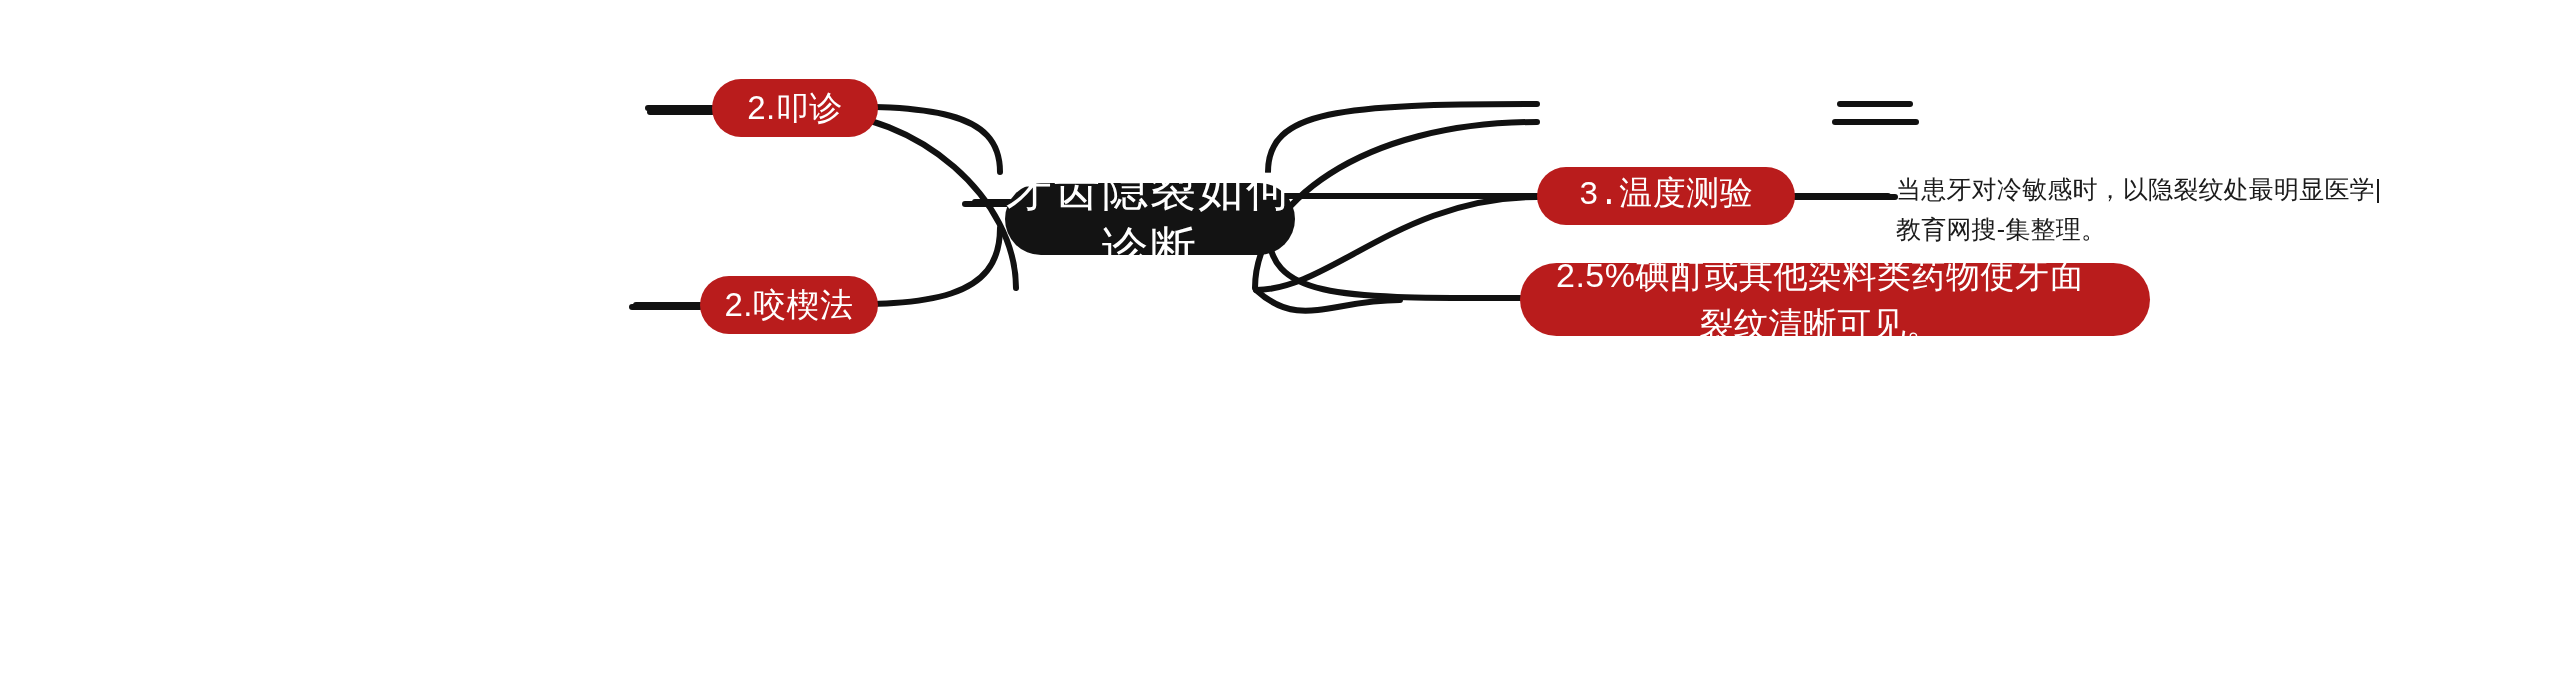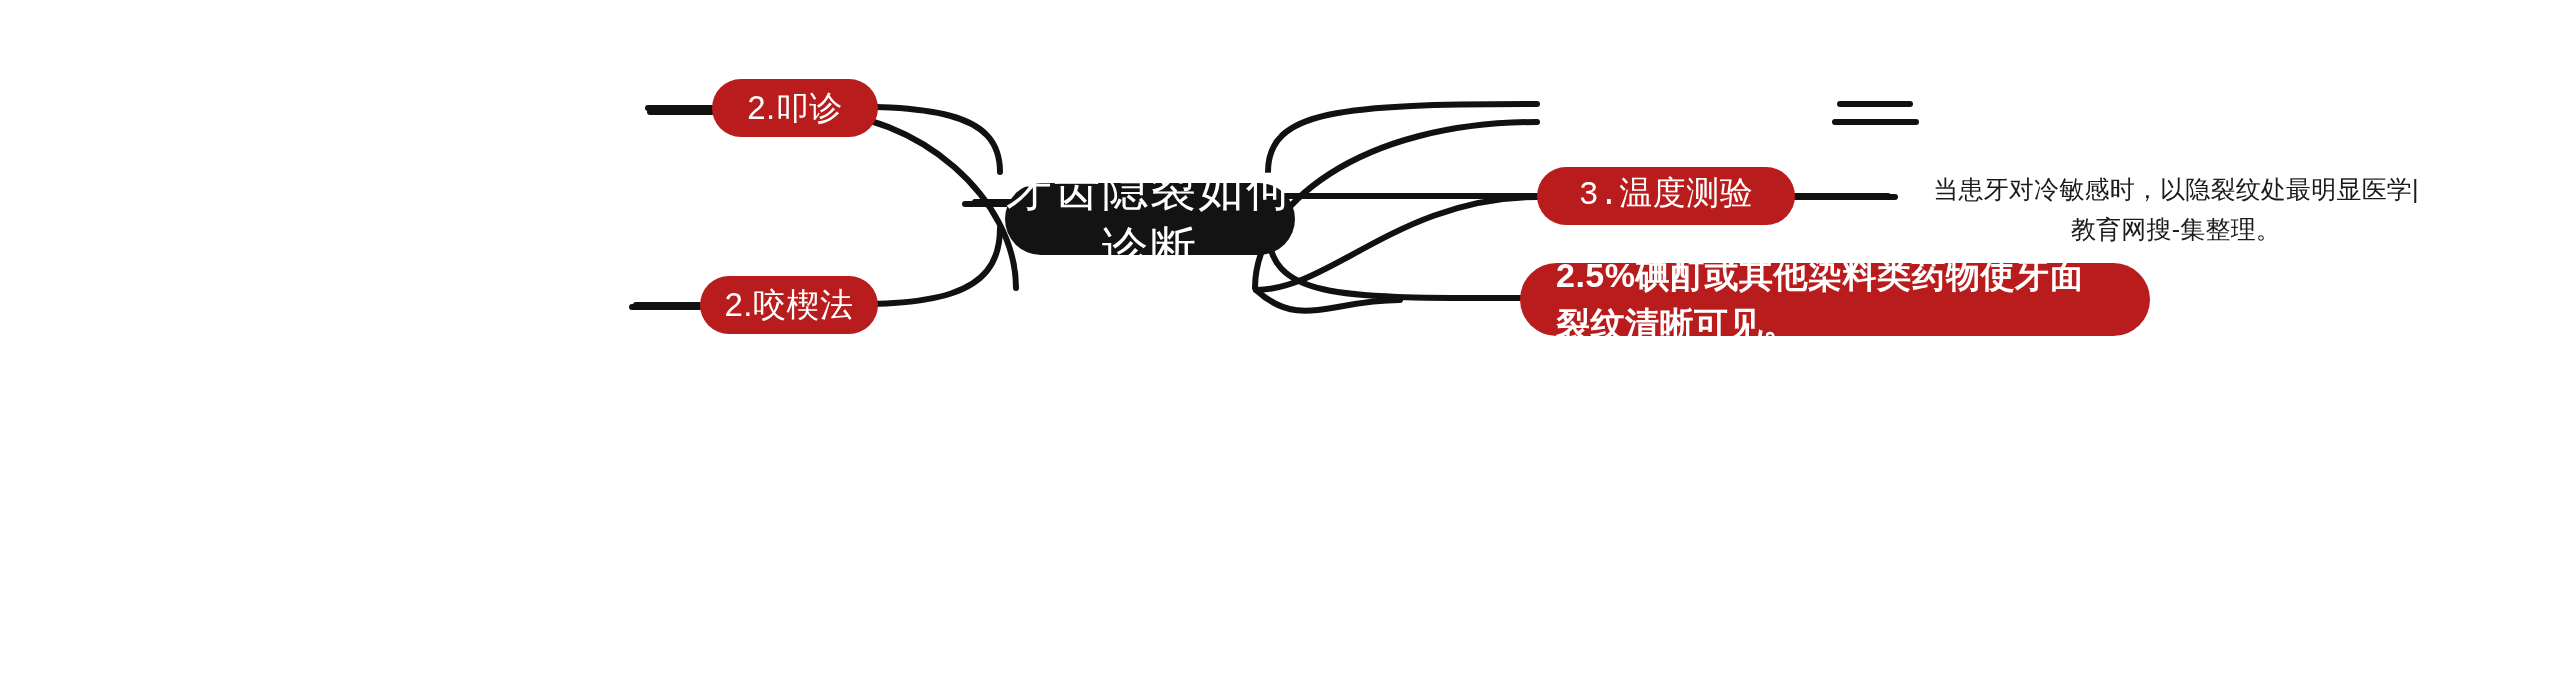--- a/index.html
+++ b/index.html
@@ -46,25 +46,24 @@
     letter-spacing: 2px;
   }
   .node.branch {
     background: #b91c1c;
     border-radius: 44px;
     font-size: 33px;
   }
   .node.branch.wide {
     border-radius: 40px;
     font-size: 34px;
-    text-align: left;
+    text-align: center;
     justify-content: flex-start;
     padding: 0 36px;
     line-height: 1.42;
-    font-weight: bold;
   }
 
   .leaf-text {
     position: absolute;
     box-sizing: border-box;
     color: #1b1b1b;
     font-size: 25px;
     line-height: 1.58;
     white-space: pre-line;
     letter-spacing: 0.2px;
@@ -124,21 +123,21 @@
   </svg>
 
   <div class="node root" style="left:1005px; top:166px; width:290px; height:72px;margin-top:17px;">
     <span>牙齿隐裂如何诊断</span>
   </div>
 
 
   <div class="node branch" style="left:1537px; top:167px; width:258px; height:58px;font-family:Liberation Mono, monospace;">
     <span>3.温度测验</span>
   </div>
-  <div class="leaf-text ta-right" style="left:1896px; top:170px; width:560px;text-align:center;">当患牙对冷敏感时，以隐裂纹处最明显医学|
+  <div class="leaf-text ta-right" style="left:1896px; top:170px; width:560px;">当患牙对冷敏感时，以隐裂纹处最明显医学|
 教育网搜-集整理。</div>
 
   <div class="node branch wide" style="left:1520px; top:263px; width:630px; height:73px;">
     <span>2.5%碘酊或其他染料类药物使牙面
 裂纹清晰可见。</span>
   </div>
 
   <div class="node branch" style="left:712px; top:79px; width:166px; height:58px;">
     <span>2.叩诊</span>
   </div>

